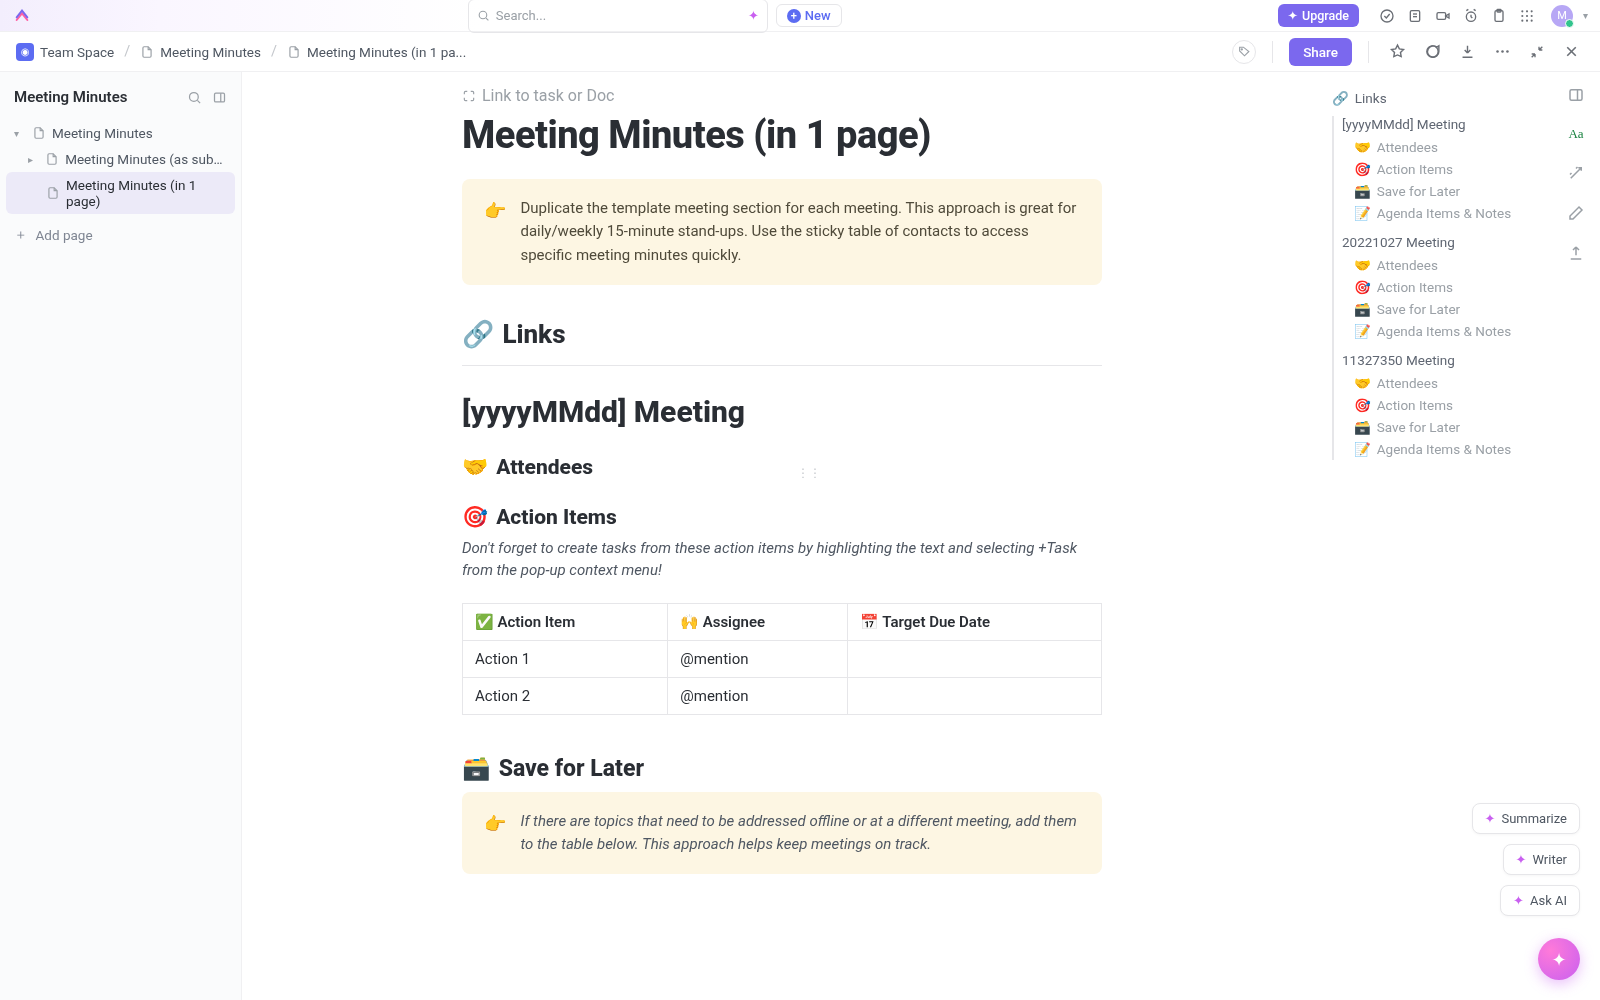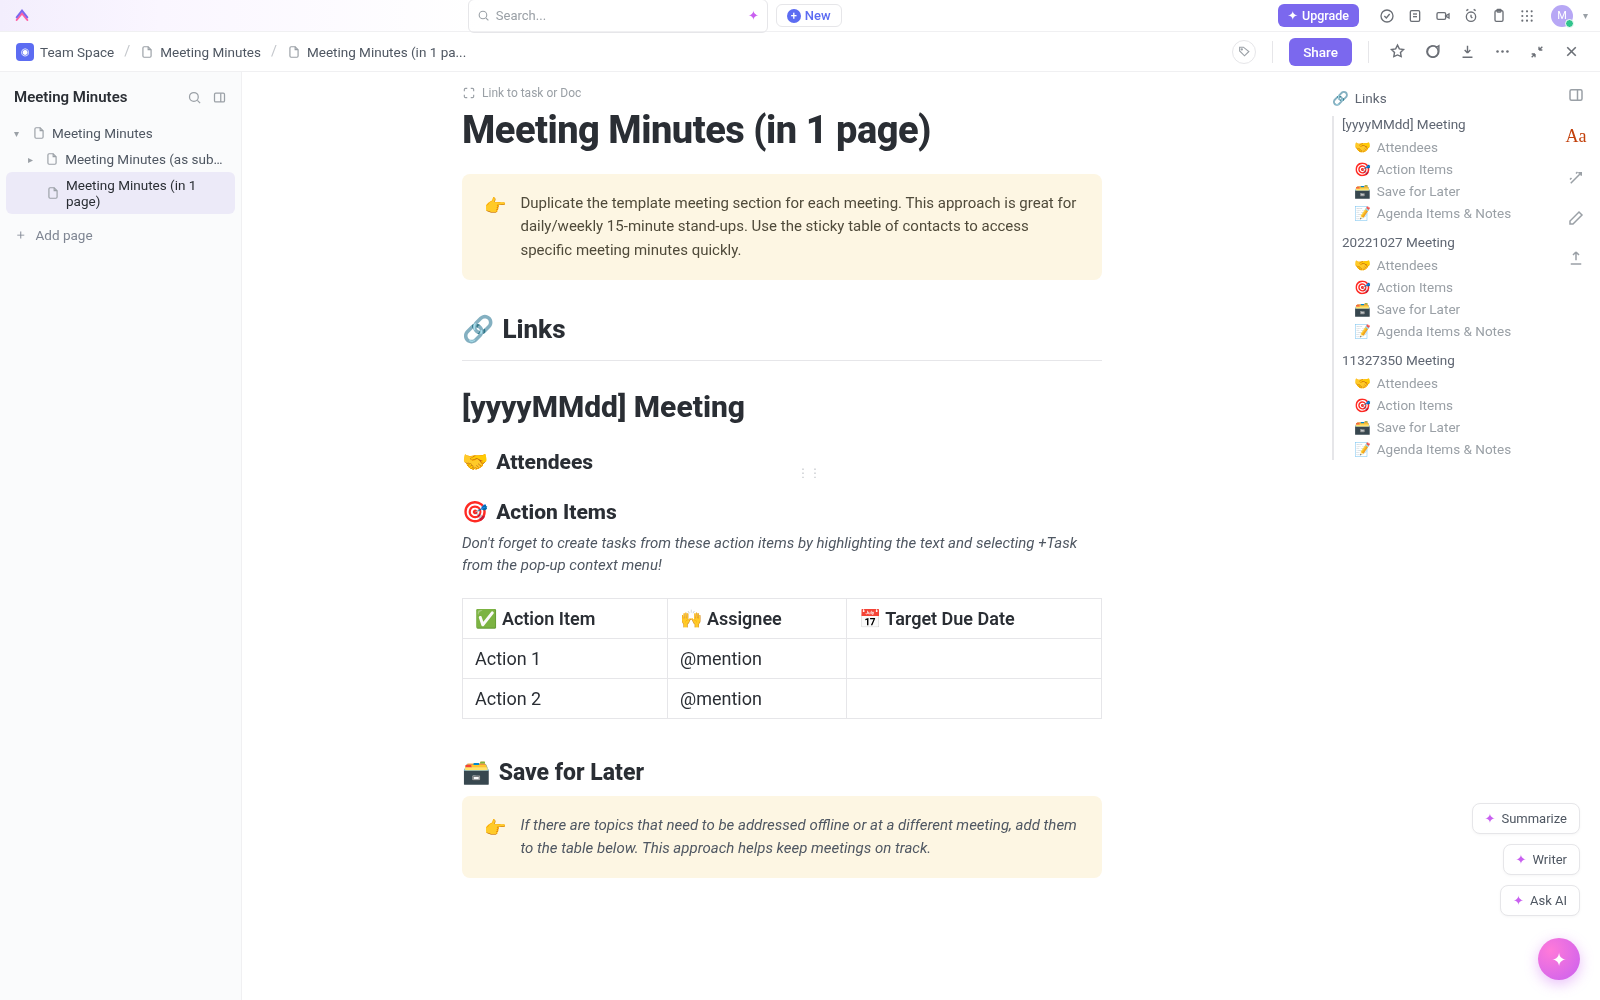--- a/index.html
+++ b/index.html
@@ -39,33 +39,33 @@
 .tree-item.active { background:#eceaf8; color:#2a2e34; }
 .tree-item .chev { width:12px; color:#9aa0a6; font-size:10px; }
 .tree-item .doc-icon { color:#9aa0a6; }
 .indent-1 { padding-left:22px; }
 .indent-2 { padding-left:40px; }
 .add-page { display:flex; align-items:center; gap:8px; padding:8px 14px; color:#7e8592; font-size:13.5px; cursor:pointer; }
 
 
 .docwrap { flex:1; position:relative; overflow:auto; }
 .doc { max-width:640px; margin:0 auto; padding:10px 0 120px 0; }
-.linktask { display:flex; align-items:flex-end; gap:6px; color:#9aa0a6; font-size:12px; padding:4px 0 8px; cursor:pointer; }
+.linktask { display:flex; align-items:center; gap:6px; color:#9aa0a6; font-size:16px; padding:4px 0 8px; cursor:pointer; }
 h1.title { font-size:38px; font-weight:800; letter-spacing:-0.5px; margin-bottom:22px; }
 .callout { background:#fdf6e3; border-radius:8px; padding:18px 22px; display:flex; gap:14px; color:#4f4a3a; font-size:15px; line-height:1.55; margin-bottom:34px; }
 .callout .emoji { font-size:18px; }
 .doc h2 { font-size:26px; font-weight:800; margin:12px 0 10px; display:flex; align-items:center; gap:8px; }
 .doc h2.big { font-size:30px; margin-top:28px; }
 .doc h3 { font-size:21px; font-weight:800; margin:26px 0 8px; display:flex; align-items:center; gap:8px; }
 .doc ul { padding-left:26px; margin:6px 0 18px; }
 .doc ul li { margin:4px 0; font-size:15px; }
 .italic { font-style:italic; color:#4f5762; }
 .hr { border:none; border-top:1px solid #e6e6e9; margin:16px 0 22px; }
 .note { font-style:italic; color:#4f5762; margin:4px 0 12px; line-height:1.5; font-size:15px; }
-table.action { width:100%; border-collapse:collapse; font-size:18px; margin-top:21px; }
+table.action { width:100%; border-collapse:collapse; font-size:15px; margin-top:21px; }
 table.action th, table.action td { border:1px solid #e6e6e9; padding:9px 12px; text-align:left; }
 table.action th { font-weight:600; }
 .drag-handle { position:absolute; left:555px; top:394px; color:#c4c7cc; font-size:12px; cursor:grab; }
 
 
 .outline { width:230px; padding:18px 10px 0 10px; font-size:13.5px; color:#7e8592; }
 .outline .hd { display:flex; align-items:center; gap:6px; color:#5f6672; margin-bottom:8px; cursor:pointer; }
 .outline .sec { color:#5f6672; margin:10px 0 4px; cursor:pointer; }
 .outline .sub { display:flex; align-items:center; gap:6px; padding:3px 0 3px 12px; color:#9aa0a6; cursor:pointer; }
 .outline .bar { border-left:2px solid #e6e6e9; padding-left:8px; margin-left:0; }
@@ -417,21 +417,21 @@
     </div>
   </div>
 
   <div class="rail">
     <span class="ic">
         <svg width="18" height="18" viewBox="0 0 24 24" fill="none" stroke="currentColor" stroke-width="2">
           <rect x="4" y="5" width="16" height="14" rx="2"></rect>
           <line x1="14" y1="5" x2="14" y2="19"></line>
         </svg>
       </span>
-    <span class="ic" style="font-family:serif;font-size:18px;color:#c2410c;">Aa</span>
+    <span class="ic" style="font-family:serif;font-size:13px;color:#15803d;">Aa</span>
     <span class="ic">
         <svg width="18" height="18" viewBox="0 0 24 24" fill="none" stroke="currentColor" stroke-width="2">
           <path d="M5 19L19 5M15 5h4v4M6 12l-2 2M12 6l2-2"></path>
         </svg>
       </span>
     <span class="ic">
         <svg width="18" height="18" viewBox="0 0 24 24" fill="none" stroke="currentColor" stroke-width="2">
           <path d="M4 20h4L20 8l-4-4L4 16v4z"></path>
         </svg>
       </span>

